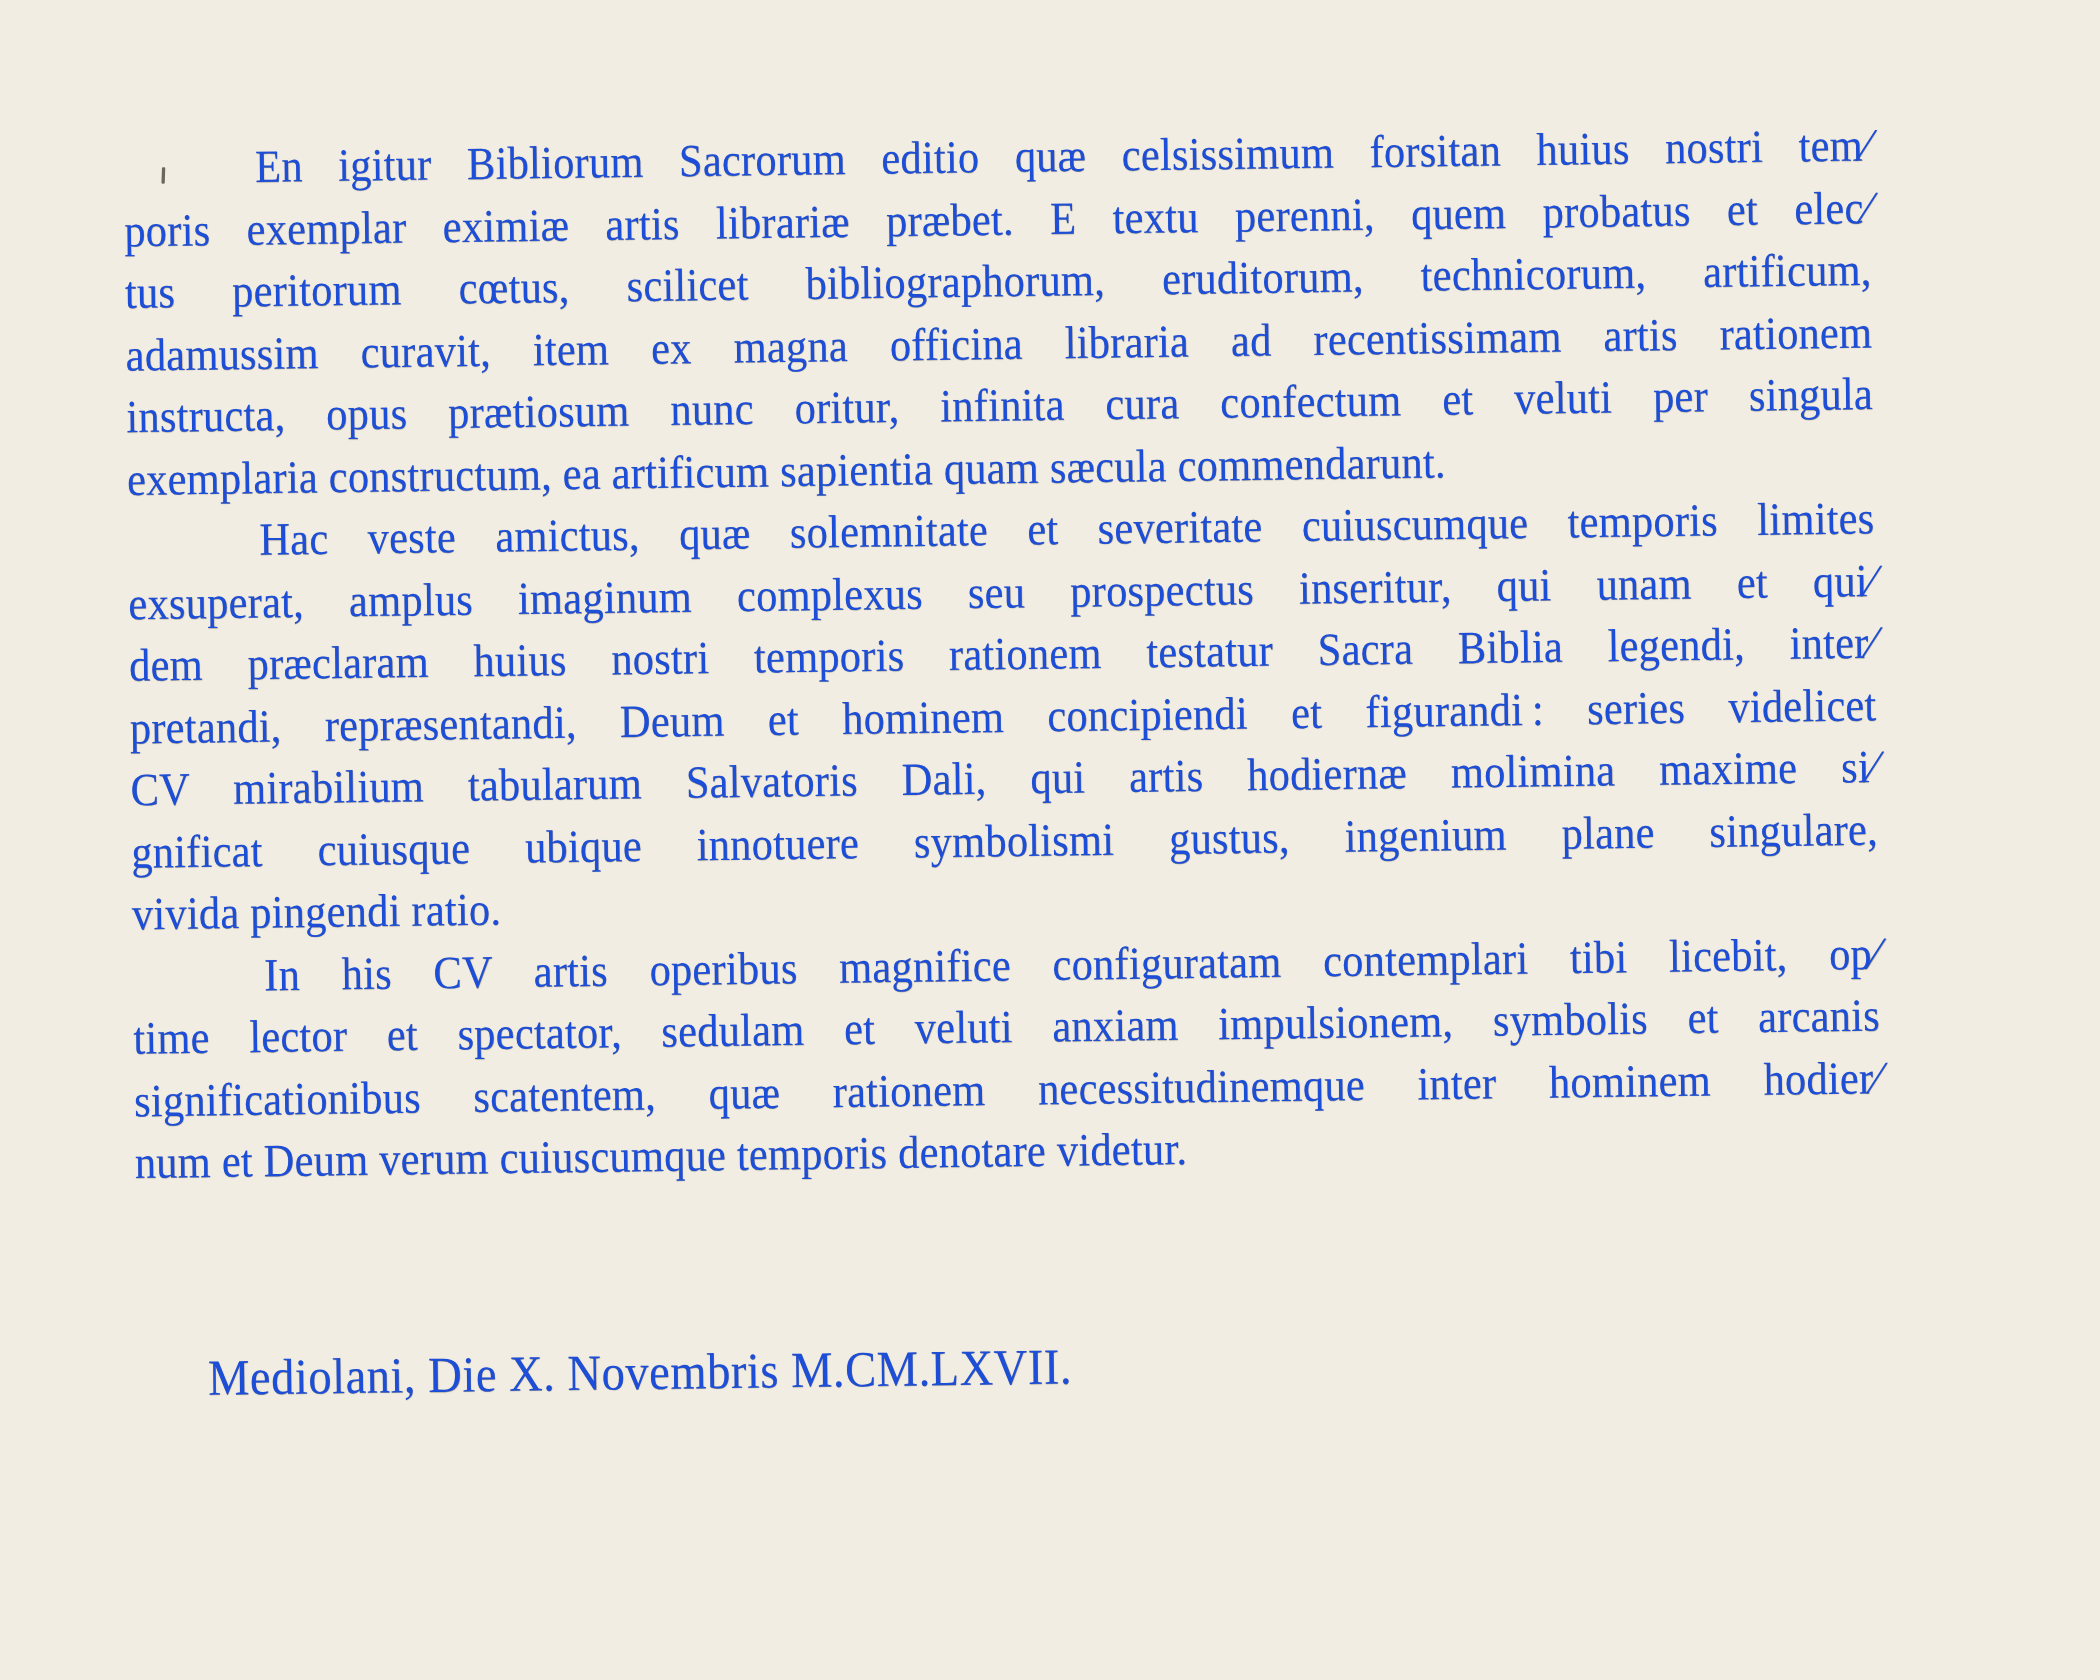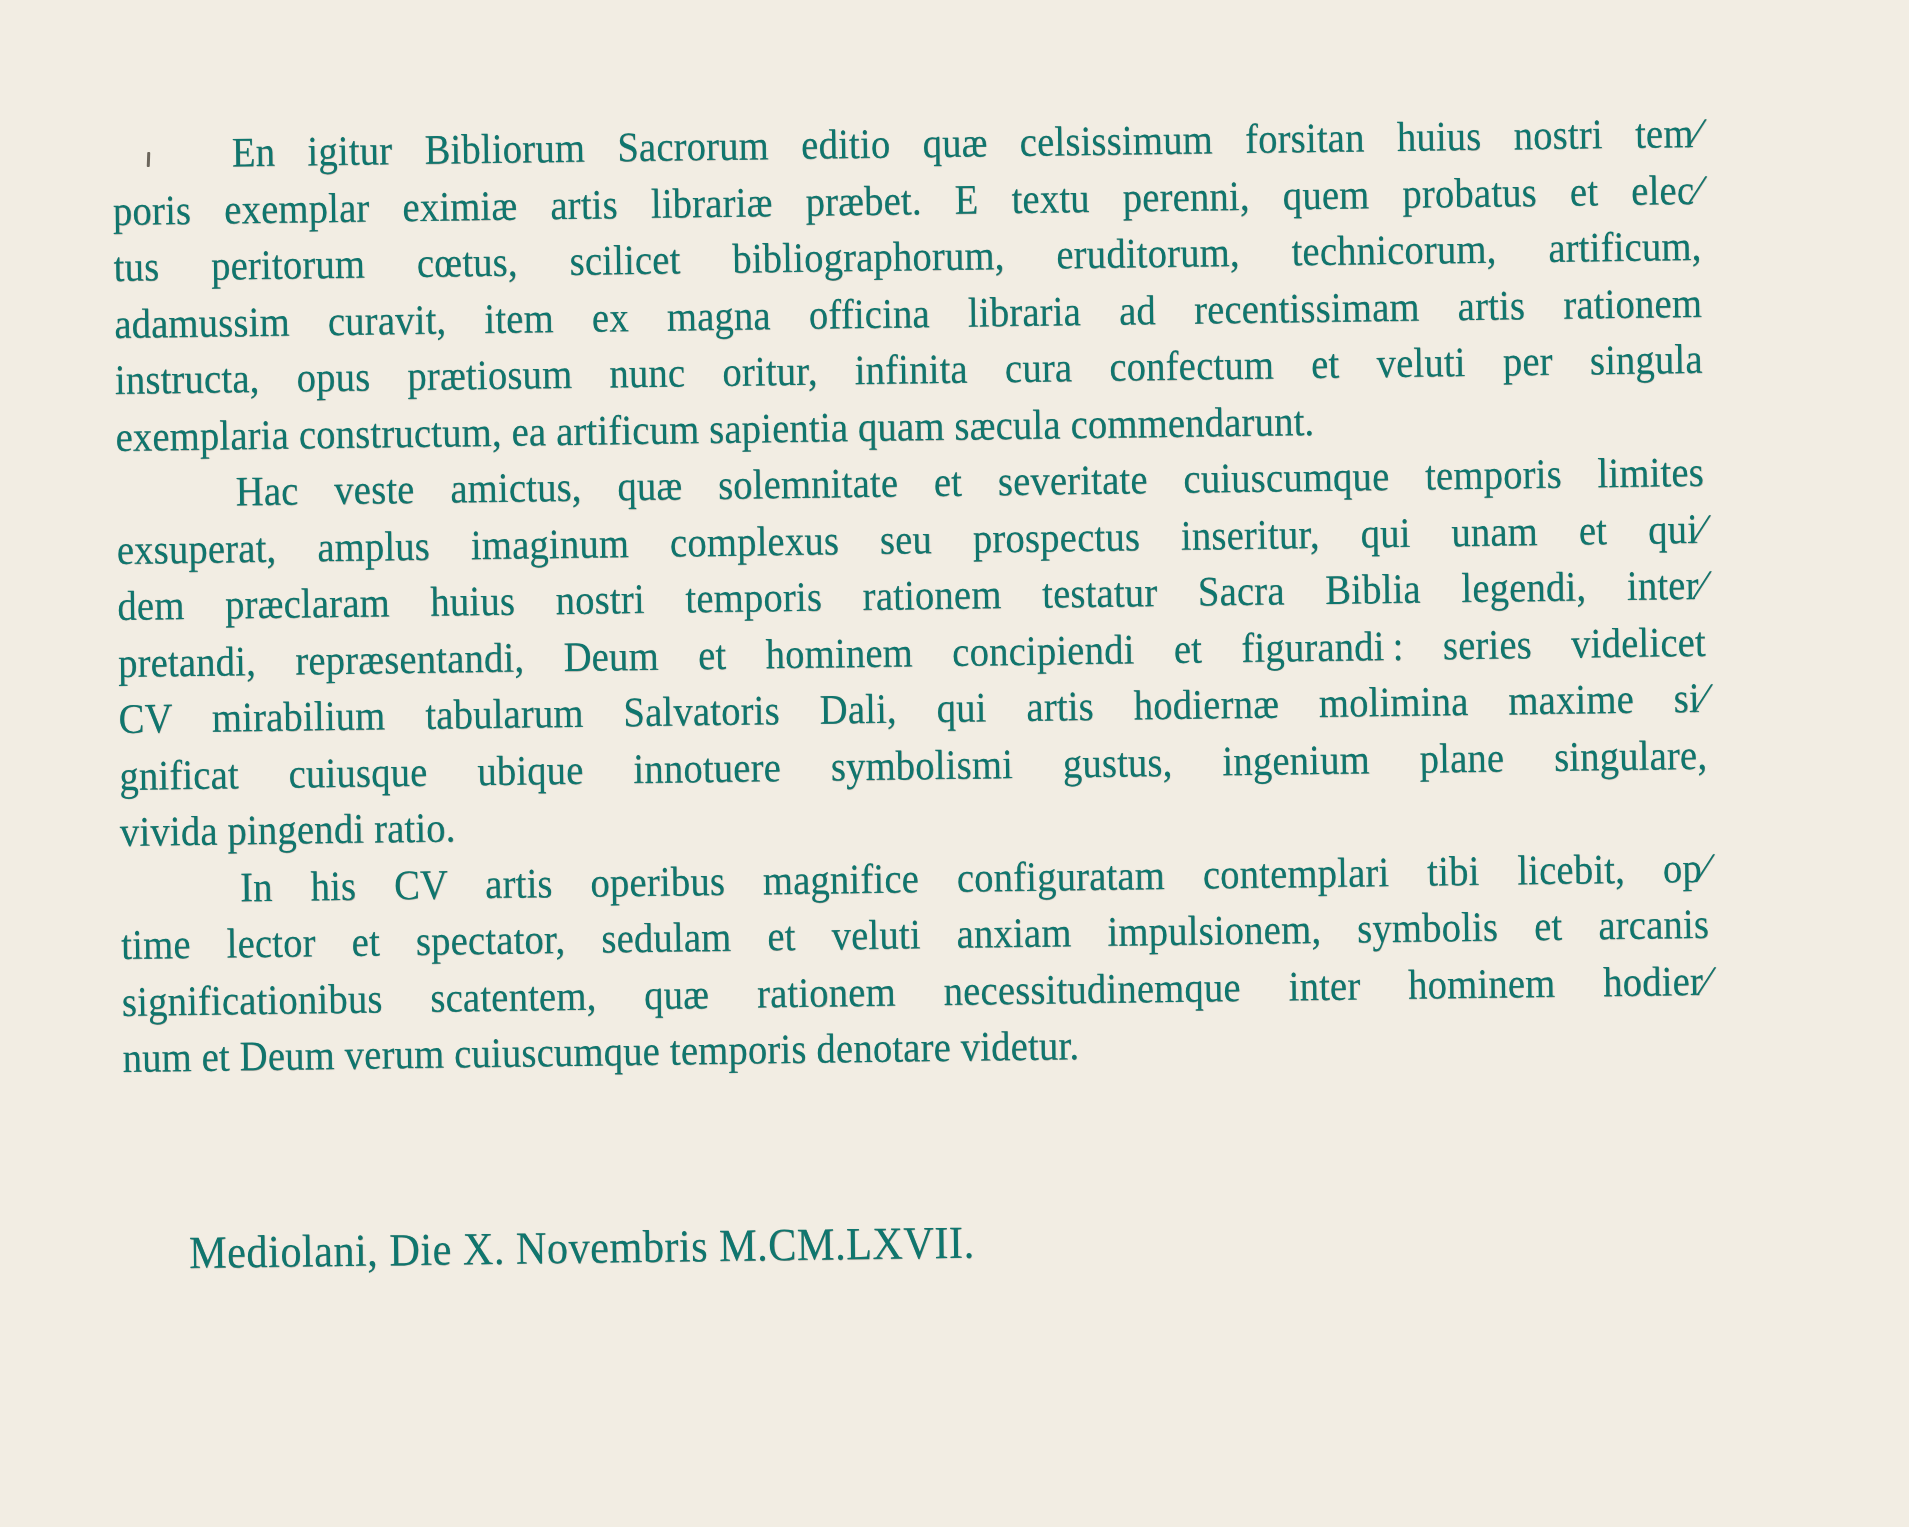--- a/index.html
+++ b/index.html
@@ -64,21 +64,21 @@
     line-height: 58px;
     letter-spacing: 0.5px;
     text-align: left;
     white-space: nowrap;
     text-shadow: 0.3px 0.4px 0.7px rgba(34, 28, 20, 0.45);
   }
 </style>
 </head>
 <body>
 
-<div class="page" style="background: rgb(242, 237, 227); color: #0f766e;">
+<div class="page" style="background: rgb(242, 237, 227); color: #1d4ed8;">
   <div class="scan-speck"></div>
   <div class="text-block">
     <div id="paragraphs">
         <div class="paragraph">
           <div class="line indent">En igitur Bibliorum Sacrorum editio quæ celsissimum forsitan huius nostri tem⁄</div>
           <div class="line">poris exemplar eximiæ artis librariæ præbet. E textu perenni, quem probatus et elec⁄</div>
           <div class="line">tus peritorum cœtus, scilicet bibliographorum, eruditorum, technicorum, artificum,</div>
           <div class="line">adamussim curavit, item ex magna officina libraria ad recentissimam artis rationem</div>
           <div class="line">instructa, opus prætiosum nunc oritur, infinita cura confectum et veluti per singula</div>
           <div class="line last">exemplaria constructum, ea artificum sapientia quam sæcula commendarunt.</div>

